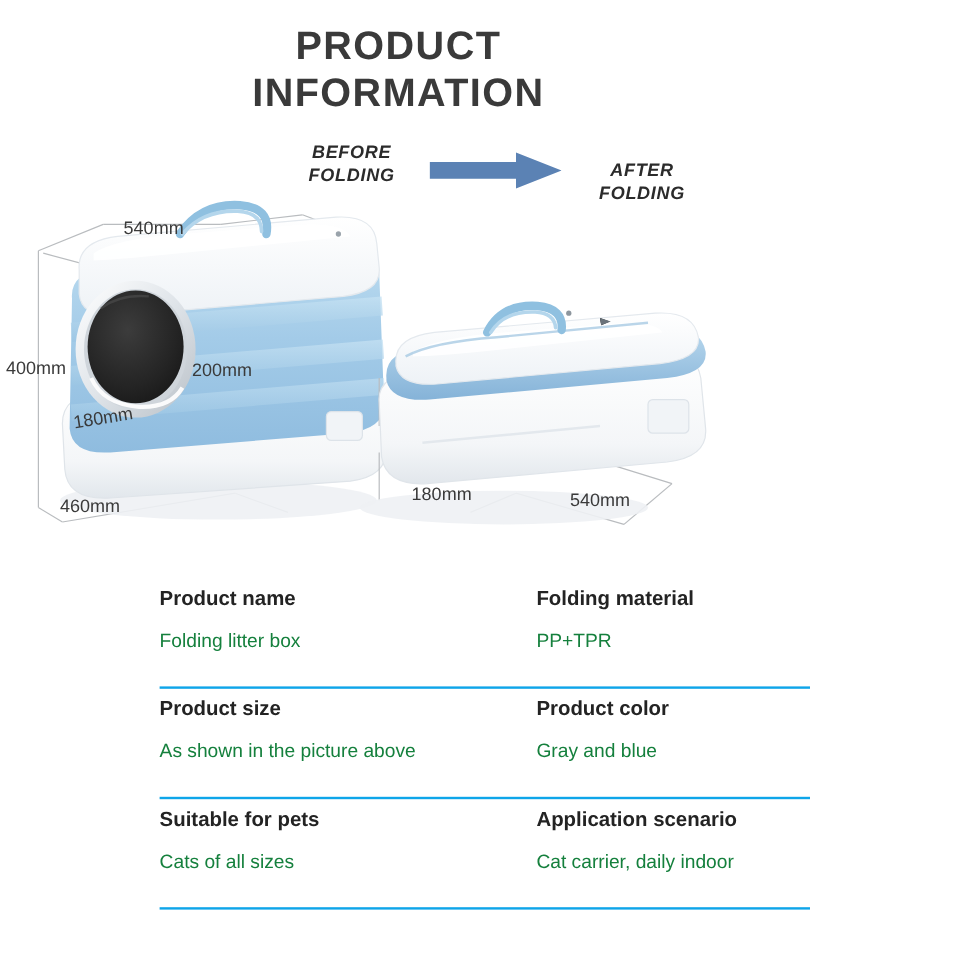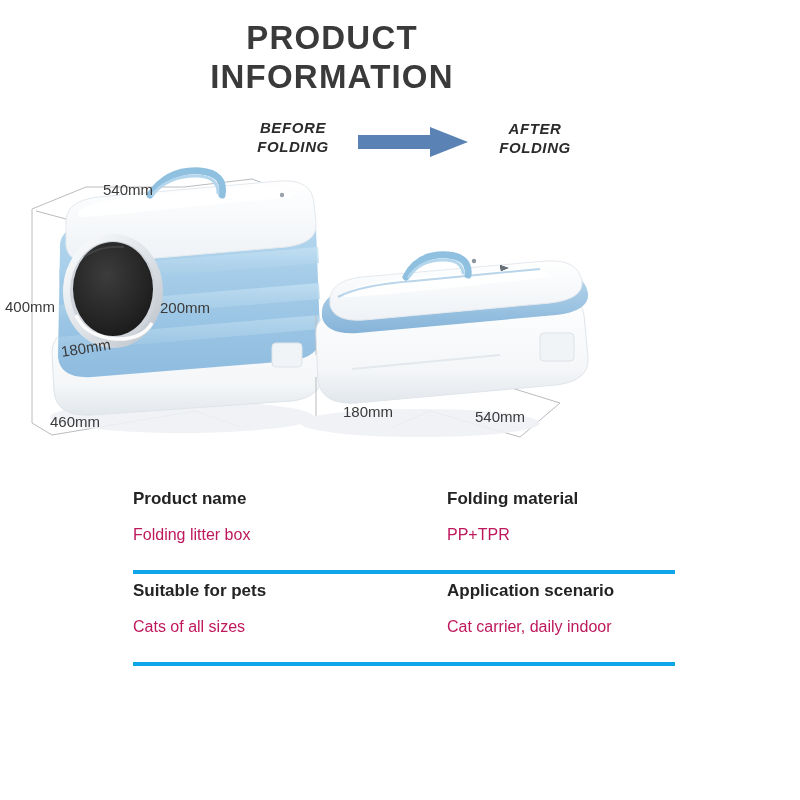--- a/index.html
+++ b/index.html
@@ -44,21 +44,21 @@
   .fold-label {
     position: absolute;
     text-align: center;
     font-size: 15px;
     font-weight: bold;
     letter-spacing: 0.6px;
     color: #2b2b2b;
     line-height: 19px;
   }
   .fold-label.before { left: 228px; width: 130px; top: 6px; }
-  .fold-label.after  { left: 470px; width: 130px; top: 7px; }
+  .fold-label.after  { left: 470px; width: 130px; top: 21px; }
 
   .arrow-wrap {
     position: absolute;
     left: 358px;
     top: 14px;
     width: 110px;
     height: 32px;
   }
 
   
@@ -73,40 +73,40 @@
   
   .spec-table {
     position: absolute;
     left: 133px;
     top: 482px;
     width: 542px;
   }
   .spec-row {
     position: relative;
     height: 92px;
-    border-bottom: 4px solid #0ea5e9;
+    border-bottom: 2px solid #0ea5e9;
     box-sizing: border-box;
   }
   .spec-cell {
     position: absolute;
     top: 0;
   }
   .spec-cell.left  { left: 0px;   width: 310px; }
   .spec-cell.right { left: 314px; width: 230px; }
   .spec-key {
     font-size: 17px;
     font-weight: bold;
     color: #232323;
     line-height: 22px;
     padding-top: 6px;
     white-space: nowrap;
   }
   .spec-val {
     font-size: 16px;
-    color: #be185d;
+    color: #15803d;
     line-height: 22px;
     padding-top: 14px;
     white-space: nowrap;
   }
 
   
   .dim-text {
     font-family: "Liberation Sans", sans-serif;
     font-size: 15px;
     fill: #3a3a3a;
@@ -283,20 +283,30 @@
     <div class="spec-cell left">
       <div class="spec-key">Product name</div>
       <div class="spec-val">Folding litter box</div>
     </div>
     <div class="spec-cell right">
       <div class="spec-key">Folding material</div>
       <div class="spec-val">PP+TPR</div>
     </div>
   </div>
 
+  <div class="spec-row">
+    <div class="spec-cell left">
+      <div class="spec-key">Product size</div>
+      <div class="spec-val">As shown in the picture above</div>
+    </div>
+    <div class="spec-cell right">
+      <div class="spec-key">Product color</div>
+      <div class="spec-val">Gray and blue</div>
+    </div>
+  </div>
 
   <div class="spec-row">
     <div class="spec-cell left">
       <div class="spec-key">Suitable for pets</div>
       <div class="spec-val">Cats of all sizes</div>
     </div>
     <div class="spec-cell right">
       <div class="spec-key">Application scenario</div>
       <div class="spec-val">Cat carrier, daily indoor</div>
     </div>

